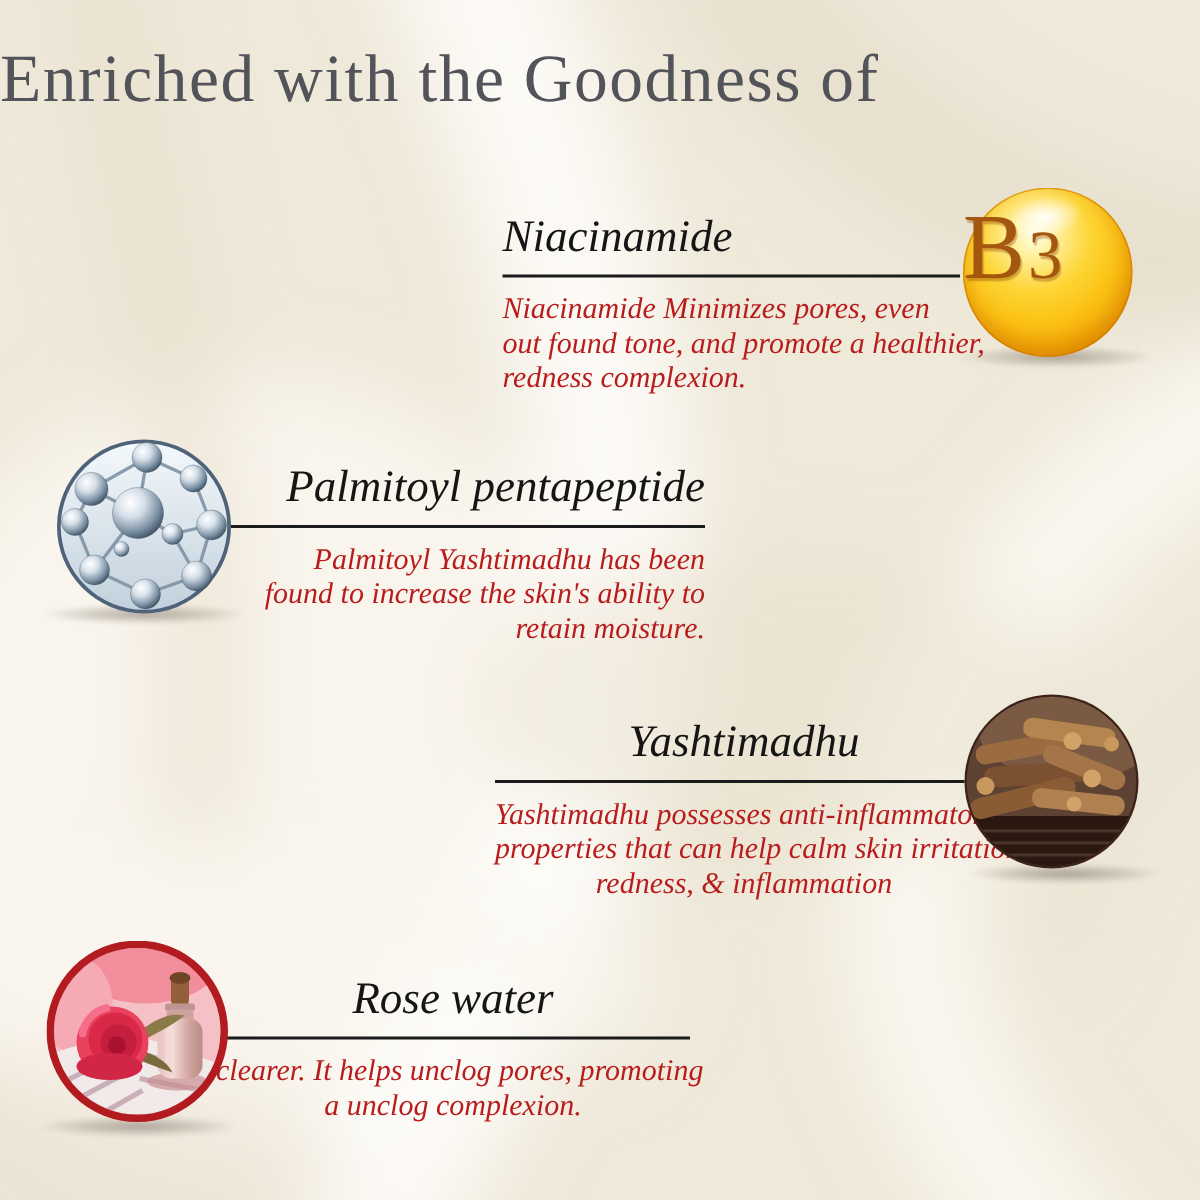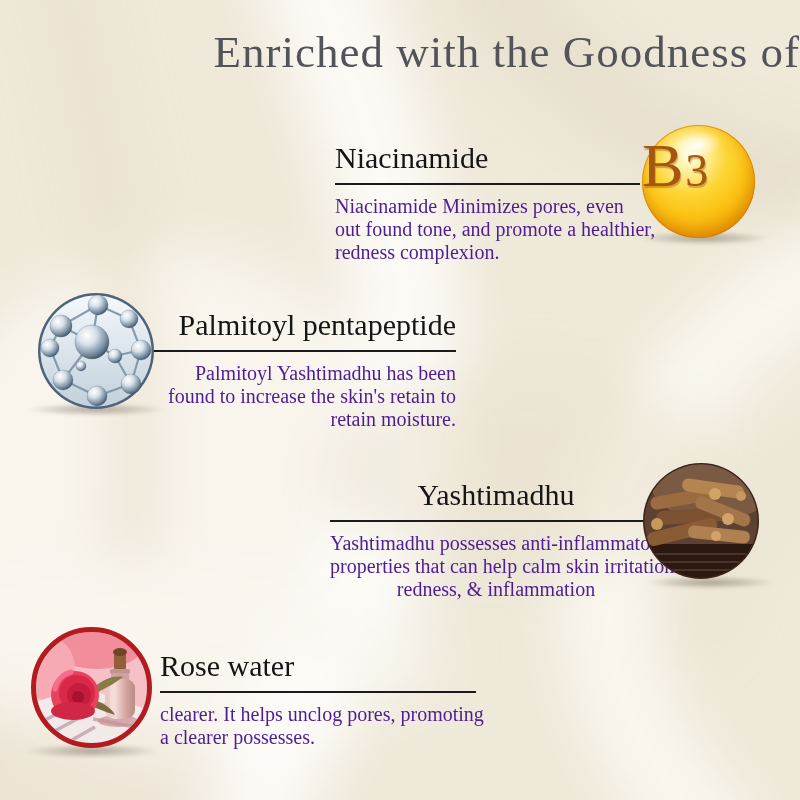--- a/index.html
+++ b/index.html
@@ -7,41 +7,41 @@
     position:relative;
     width:800px;height:800px;
     overflow:hidden;
     font-family:"Liberation Serif","DejaVu Serif",serif;
     background:#f0ead9;
   }
   .bg-svg{position:absolute;left:0;top:0;width:800px;height:800px;}
 
   .title{
     position:absolute;top:26px;left:0;width:100%;
-    text-align:right;
+    text-align:left;
     font-size:45px;line-height:52px;font-weight:400;
     letter-spacing:1px;color:#53545a;margin:0;
   }
 
-  .sec{position:absolute;z-index:2;}
+  .sec{position:absolute;z-index:2;font-style:italic;}
   .heading{
     font-size:30px;line-height:36px;font-weight:400;
     color:#151515;margin:0;white-space:nowrap;
   }
   .rule{height:0;border-top:2px solid #1b1b1b;margin-top:7px;}
-  .desc{margin-top:10px;font-size:20px;line-height:23px;color:#4c1d95;}
+  .desc{margin-top:10px;font-size:20px;line-height:23px;color:#b91c1c;}
   .desc div{white-space:nowrap;}
 
   #sec1{left:335px;top:140px;width:330px;text-align:left;}
   #sec1 .rule{width:305px;}
-  #sec2{left:139px;top:307px;width:317px;text-align:right;}
+  #sec2{left:153px;top:307px;width:317px;text-align:right;}
   #sec2 .rule{width:100%;}
   #sec3{left:330px;top:477px;width:332px;text-align:center;}
   #sec3 .rule{width:313px;}
-  #sec4{left:160px;top:648px;width:316px;text-align:left;}
+  #sec4{left:144px;top:648px;width:316px;text-align:center;}
   #sec4 .rule{width:100%;}
 
   .circle-img{position:absolute;z-index:3;}
   #molecule-img{left:37px;top:292px;width:118px;height:118px;}
   #licorice-img{left:642px;top:462px;width:118px;height:118px;}
   #rose-img{left:31px;top:627px;width:121px;height:121px;}
 
   .cshadow{
     position:absolute;z-index:1;border-radius:50%;
     background:radial-gradient(ellipse at center,
@@ -111,41 +111,41 @@
       <div>out found tone, and promote a healthier,</div>
       <div>redness complexion.</div>
     </div>
   </div>
 
   <div class="sec" id="sec2">
     <h2 class="heading">Palmitoyl pentapeptide</h2>
     <div class="rule"></div>
     <div class="desc">
       <div>Palmitoyl Yashtimadhu has been</div>
-      <div>found to increase the skin's retain to</div>
+      <div>found to increase the skin's ability to</div>
       <div>retain moisture.</div>
     </div>
   </div>
 
   <div class="sec" id="sec3">
     <h2 class="heading">Yashtimadhu</h2>
     <div class="rule"></div>
     <div class="desc">
       <div>Yashtimadhu possesses anti-inflammatory</div>
       <div>properties that can help calm skin irritations,</div>
       <div>redness, &amp; inflammation</div>
     </div>
   </div>
 
   <div class="sec" id="sec4">
     <h2 class="heading">Rose water</h2>
     <div class="rule"></div>
     <div class="desc">
       <div>clearer. It helps unclog pores, promoting</div>
-      <div>a clearer possesses.</div>
+      <div>a unclog complexion.</div>
     </div>
   </div>
 
   <div class="cshadow" id="b3-shadow"></div>
   <div class="cshadow" id="molecule-shadow"></div>
   <div class="cshadow" id="licorice-shadow"></div>
   <div class="cshadow" id="rose-shadow"></div>
 
   <div id="b3-badge">
     <div class="b3-hl"></div>

